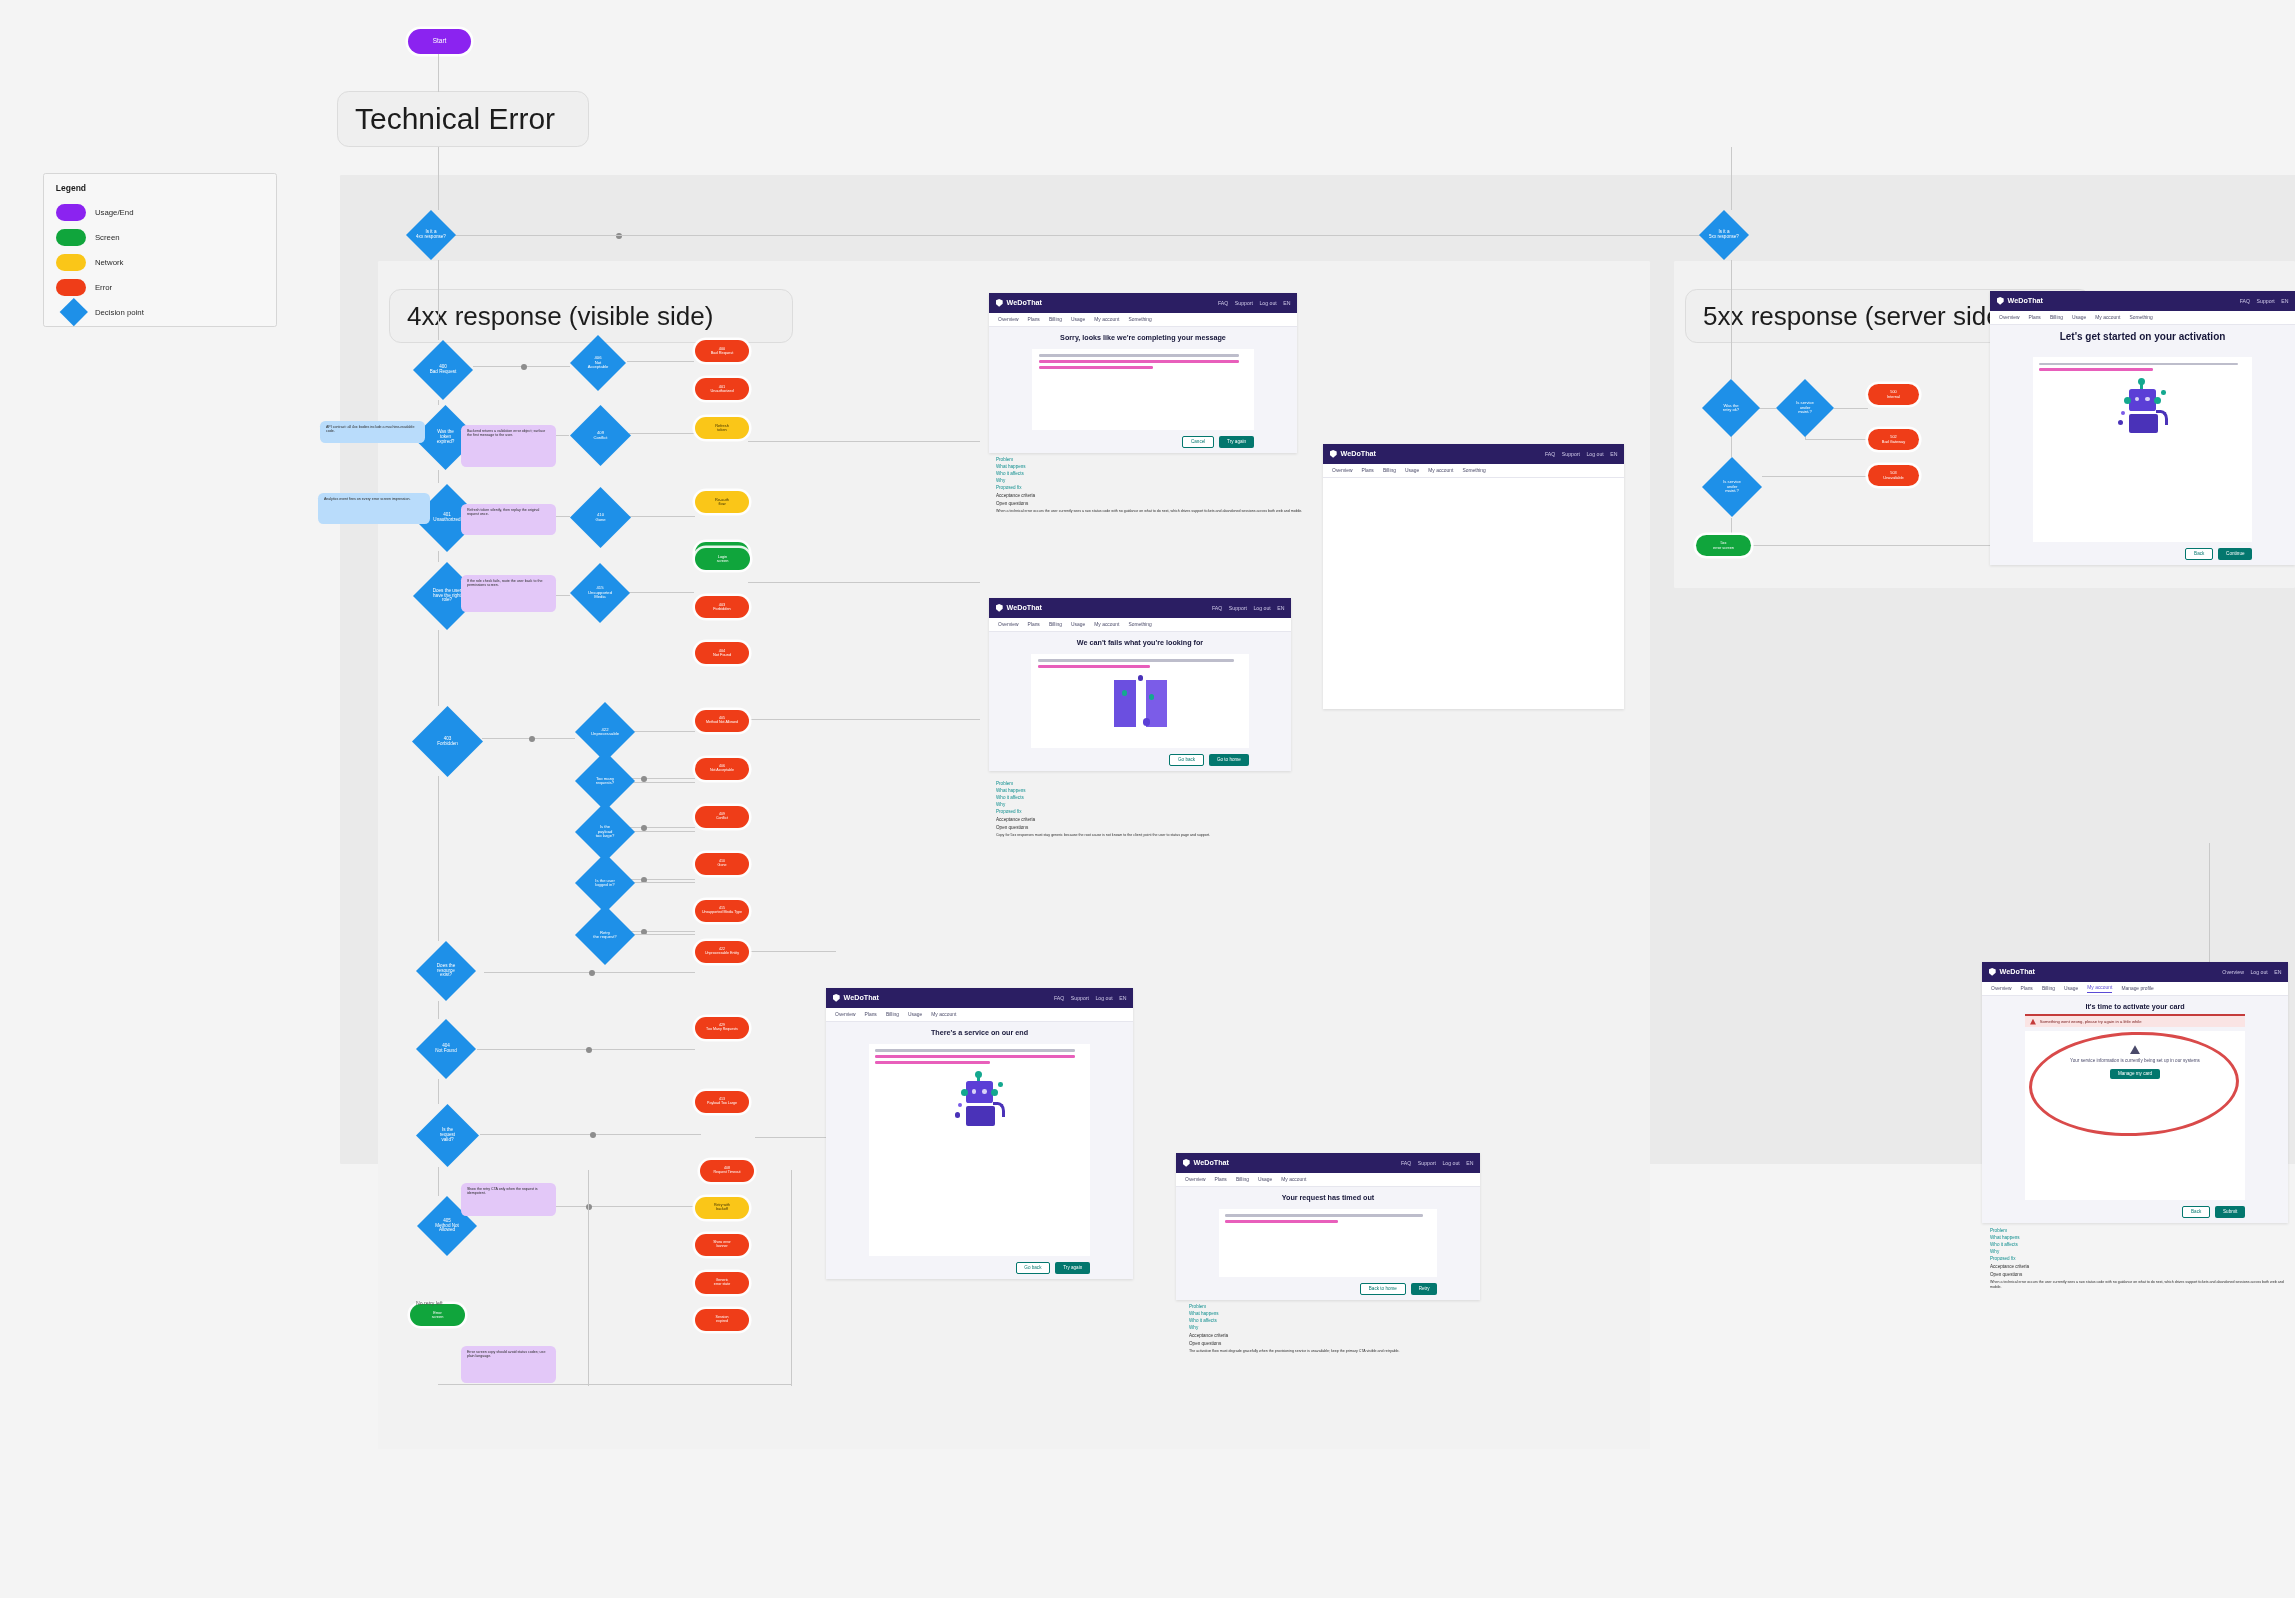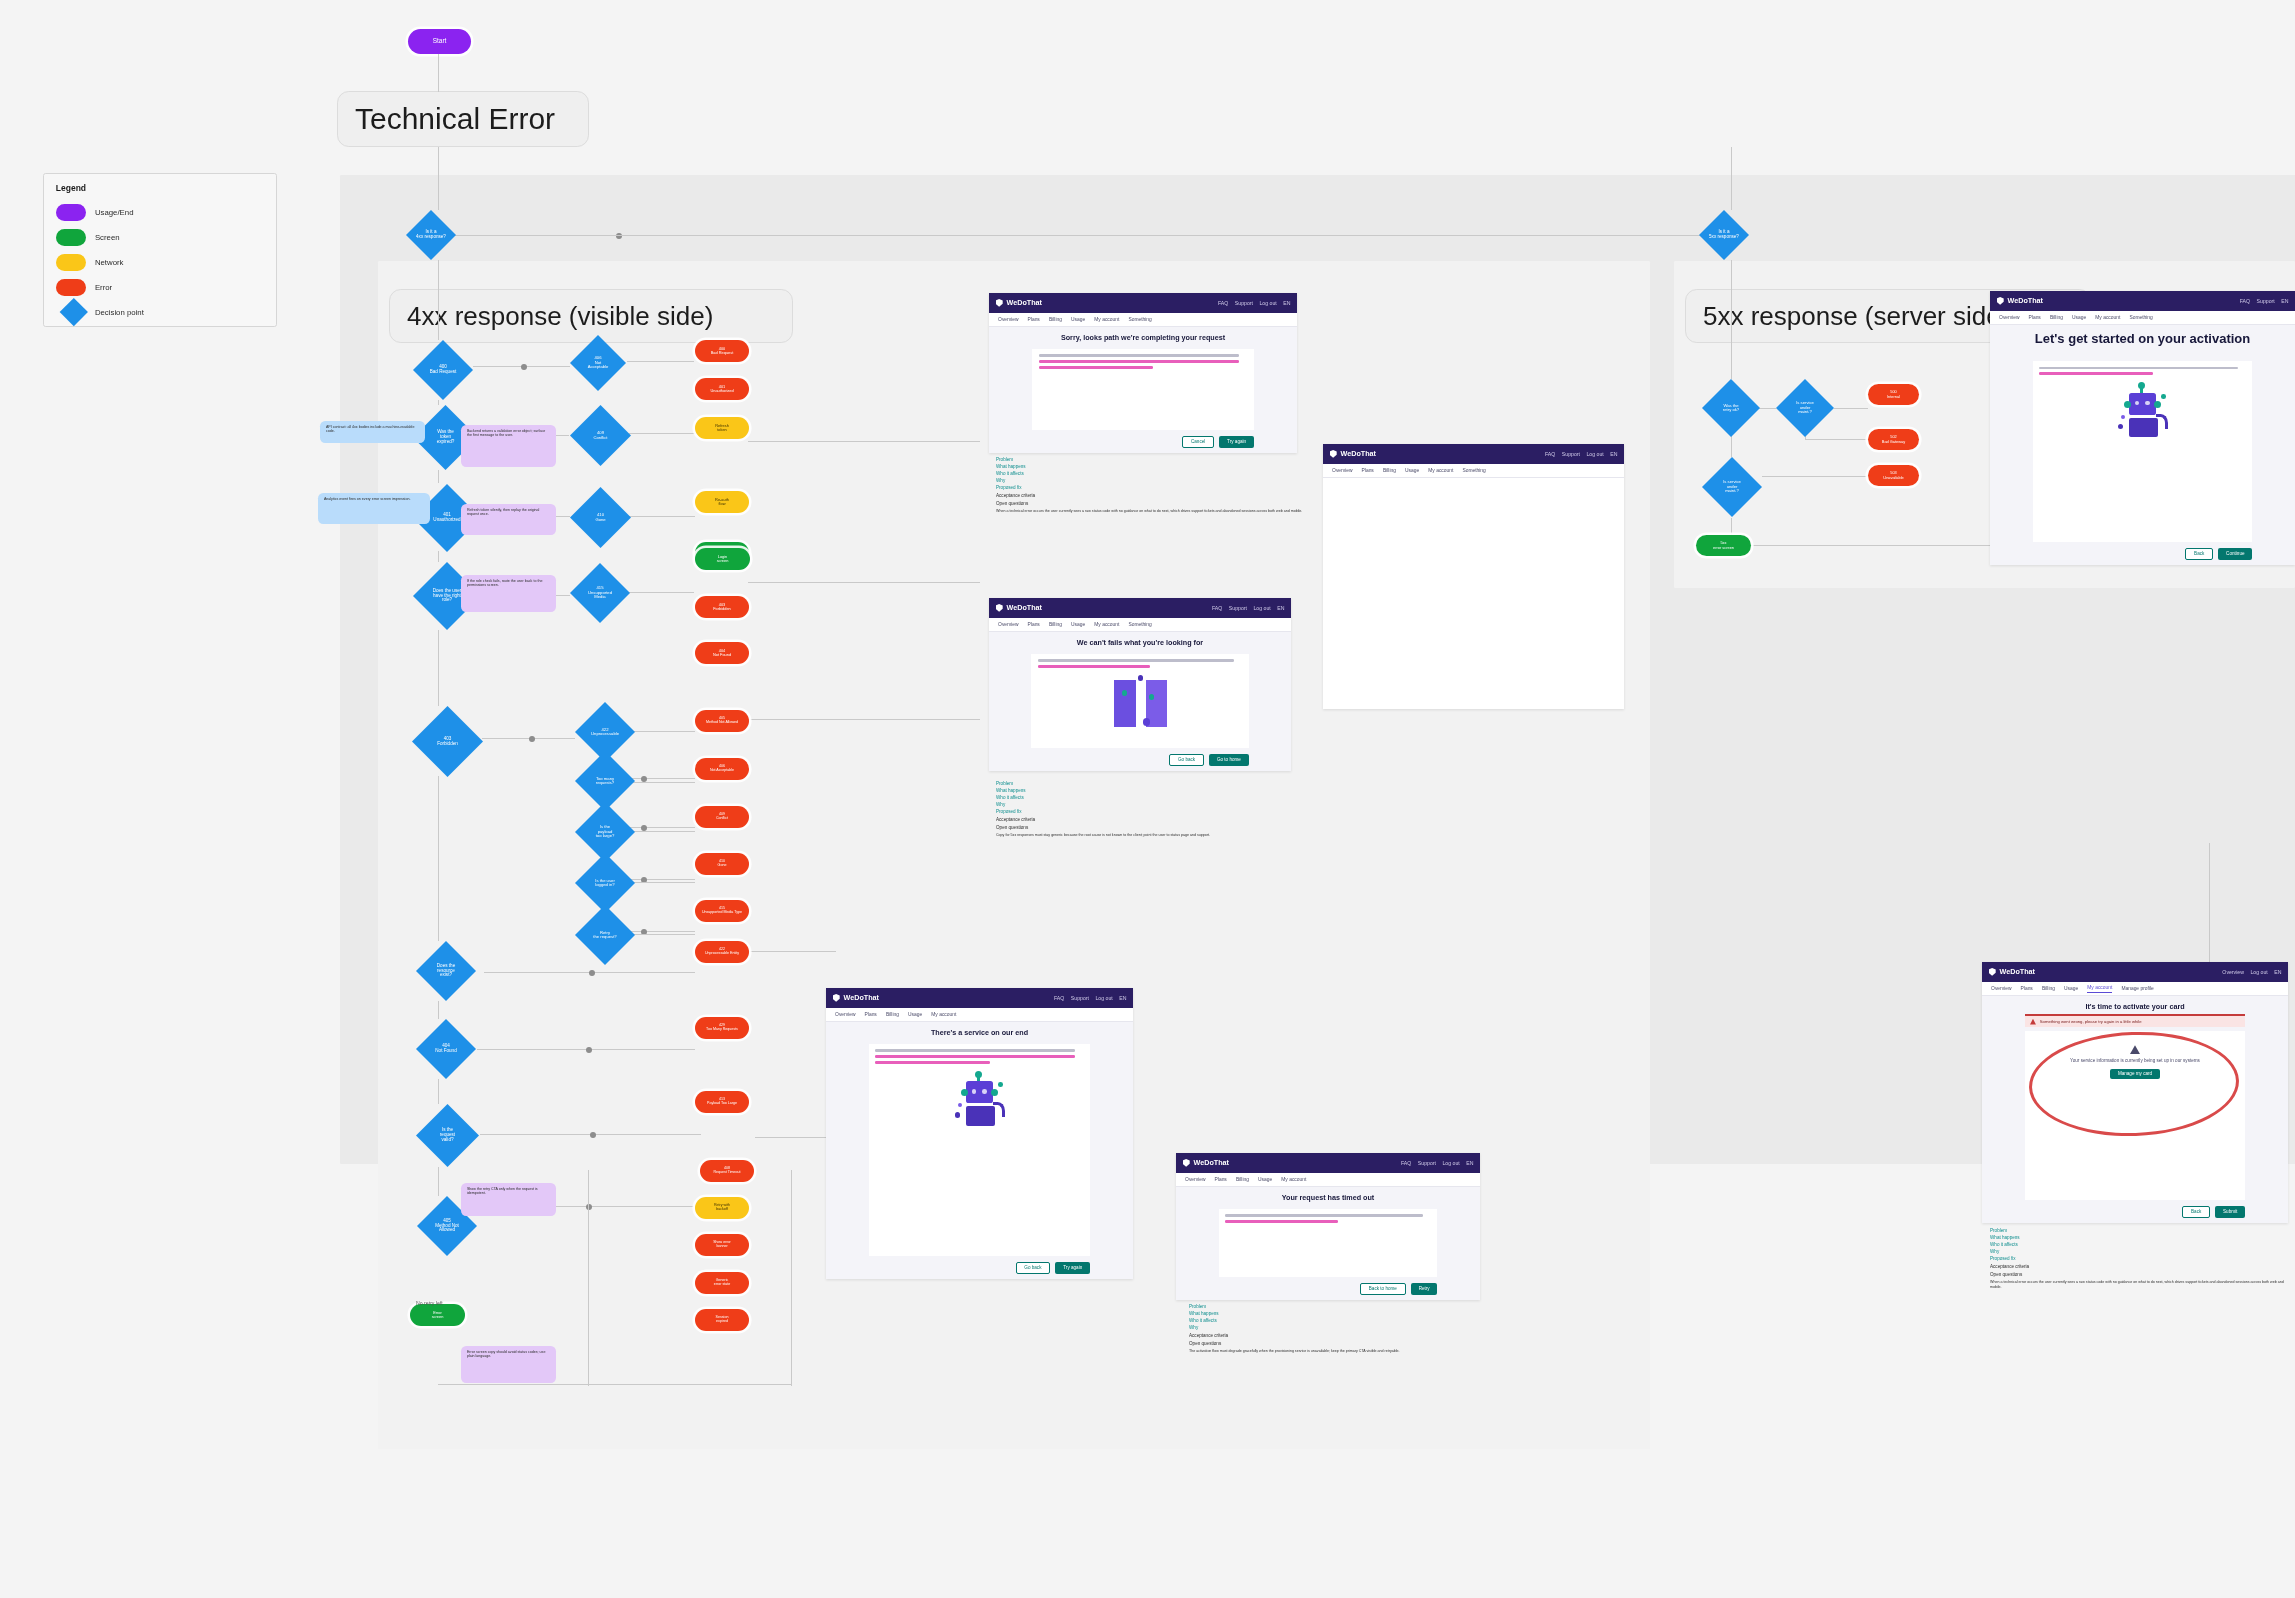--- a/index.html
+++ b/index.html
@@ -379,21 +379,21 @@
         </div>
         <div class="mk-nav" style="height:14.4px;flex:0 0 auto;font-size:4.9px;">
           <span style="padding:2px 0;">Overview</span>
           <span style="padding:2px 0;">Plans</span>
           <span style="padding:2px 0;">Billing</span>
           <span style="padding:2px 0;">Usage</span>
           <span style="padding:2px 0;">My account</span>
           <span style="padding:2px 0;">Something</span>
         </div>
         <div class="mk-body">
-          <div class="mk-h1" style="font-size:7.2px;margin-bottom:2.6px;">Sorry, looks path we're completing your request</div>
+          <div class="mk-h1" style="font-size:7.2px;margin-bottom:2.6px;">Sorry, looks like we're completing your message</div>
           <div class="mk-card" style="width:72%;flex:1;display:flex;flex-direction:column;align-items:center;">
             <div style="width:100%;">
               <div class="mk-line" style="width:96%;"></div>
               <div class="mk-line pink" style="width:96%;"></div>
               <div class="mk-line pink" style="width:55%;"></div>
             </div>
           </div>
           <div class="mk-btns" style="width:72%;padding-bottom:5.2px;">
             <div class="mk-btn ghost" style="font-size:4.6px;padding:2.6px 7.8px;">Cancel</div>
             <div class="mk-btn" style="font-size:4.6px;padding:2.6px 7.8px;">Try again</div>
@@ -553,21 +553,21 @@
         </div>
         <div class="mk-nav" style="height:14.4px;flex:0 0 auto;font-size:4.9px;">
           <span style="padding:2px 0;">Overview</span>
           <span style="padding:2px 0;">Plans</span>
           <span style="padding:2px 0;">Billing</span>
           <span style="padding:2px 0;">Usage</span>
           <span style="padding:2px 0;">My account</span>
           <span style="padding:2px 0;">Something</span>
         </div>
         <div class="mk-body">
-          <div class="mk-h1" style="font-size:13px;margin-bottom:11px;">Let's get started on your activation</div>
+          <div class="mk-h1" style="font-size:10px;margin-bottom:11px;">Let's get started on your activation</div>
           <div class="mk-card" style="width:72%;flex:1;display:flex;flex-direction:column;align-items:center;">
             <div style="width:100%;">
               <div class="mk-line" style="width:96%;"></div>
               <div class="mk-line pink" style="width:55%;"></div>
             </div>
             <div class="robot" style="width:59px;height:56px;margin-top:6.5px;">
               <div class="rb-ant" style="left:27.4px;top:0;width:2.6px;height:9.1px;"></div>
               <div class="rb-dot" style="left:25px;top:-2.6px;width:7.2px;height:7.2px;background:#14a88f;"></div>
               <div class="rb-head" style="left:15.7px;top:7.8px;width:27.4px;height:22px;"></div>
               <div class="rb-dot" style="left:10.5px;top:15.7px;width:7.2px;height:7.2px;background:#14a88f;"></div>

